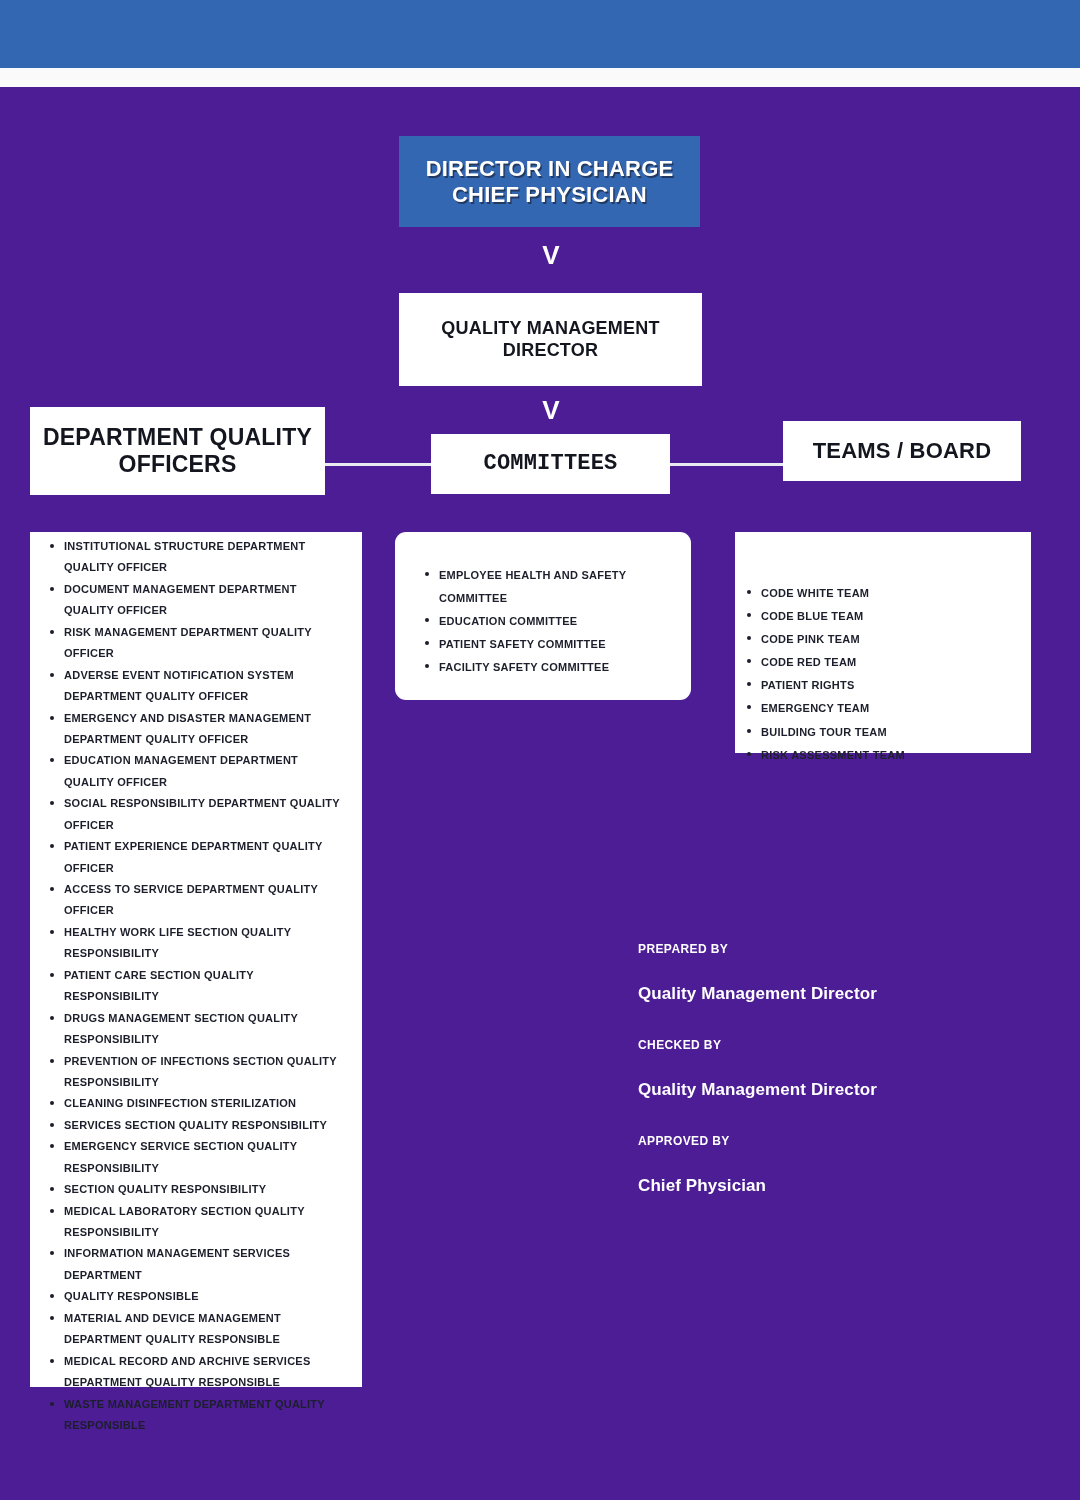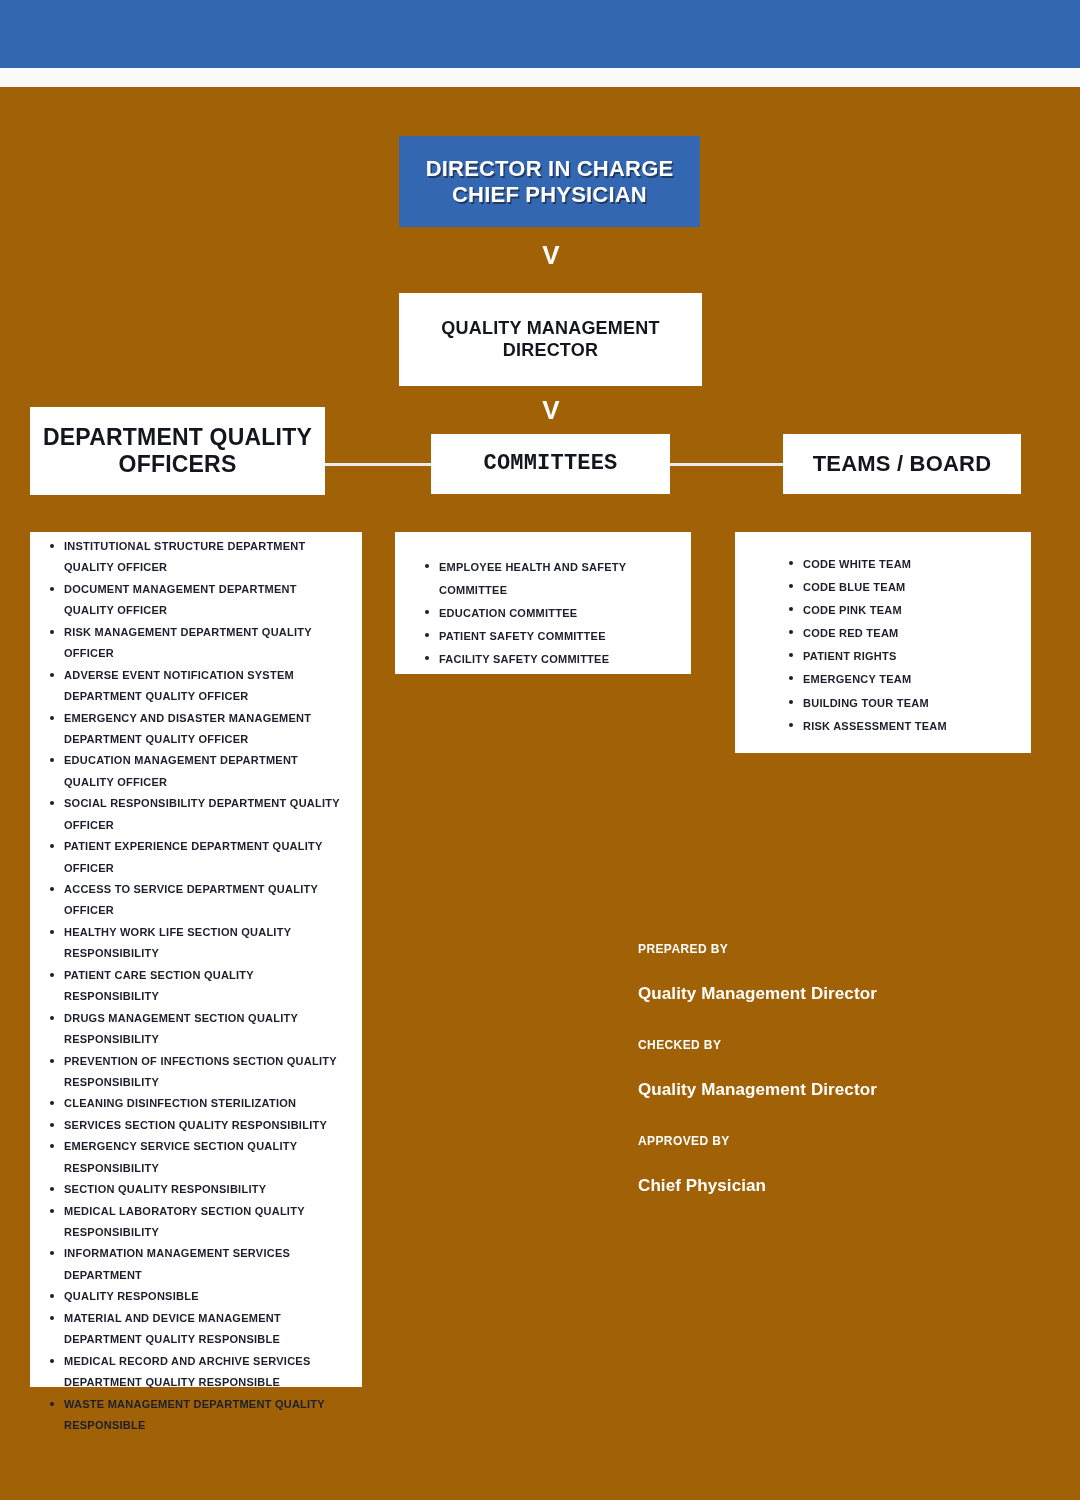--- a/index.html
+++ b/index.html
@@ -27,21 +27,21 @@
     left: 0; top: 68px;
     width: 1080px; height: 19px;
     background: #fafafa;
   }
 
   
   .canvas {
     position: absolute;
     left: 0; top: 87px;
     width: 1080px; height: 1413px;
-    background: #a16207;
+    background: #4c1d95;
   }
 
   
   .node {
     position: absolute;
     background: #ffffff;
     display: flex;
     align-items: center;
     justify-content: center;
     text-align: center;
@@ -78,21 +78,21 @@
   }
   .node-dqo .node-title { font-size: 23px; }
 
   .node-committees {
     left: 431px; top: 347px;
     width: 239px; height: 60px; font-family: Liberation Mono, monospace;
   }
   .node-committees .node-title { font-size: 22px; }
 
   .node-teams {
-    left: 783px; top: 347px;
+    left: 783px; top: 334px;
     width: 238px; height: 60px;
   }
   .node-teams .node-title { font-size: 22px; }
 
   
   .chevron {
     position: absolute;
     color: #ffffff;
     font-size: 26px;
     font-weight: 700;
@@ -144,32 +144,33 @@
 
   .panel-dqo {
     left: 30px; top: 445px;
     width: 332px; height: 855px;
     padding-top: 4px;
   }
   .panel-dqo li { line-height: 1.95; }
 
   .panel-committees {
     left: 395px; top: 445px;
-    width: 296px; height: 142px;
-    padding-top: 24px;
+    width: 296px; height: 168px;
+    padding-top: 32px;
+    border-radius: 11px;
   }
   .panel-committees ul { padding-left: 44px; }
   .panel-committees li { line-height: 2.1; }
 
   .panel-teams {
     left: 735px; top: 445px;
     width: 296px; height: 221px;
     padding-top: 21px;
   }
-  .panel-teams ul { padding-left: 68px; }
+  .panel-teams ul { padding-left: 26px; margin-top: 29px; }
   .panel-teams li { line-height: 2.1; }
 
   
   .signatures {
     position: absolute;
     left: 638px; top: 855px;
     width: 380px;
     color: #ffffff;
   }
   .sig-group { margin-bottom: 34px; }

